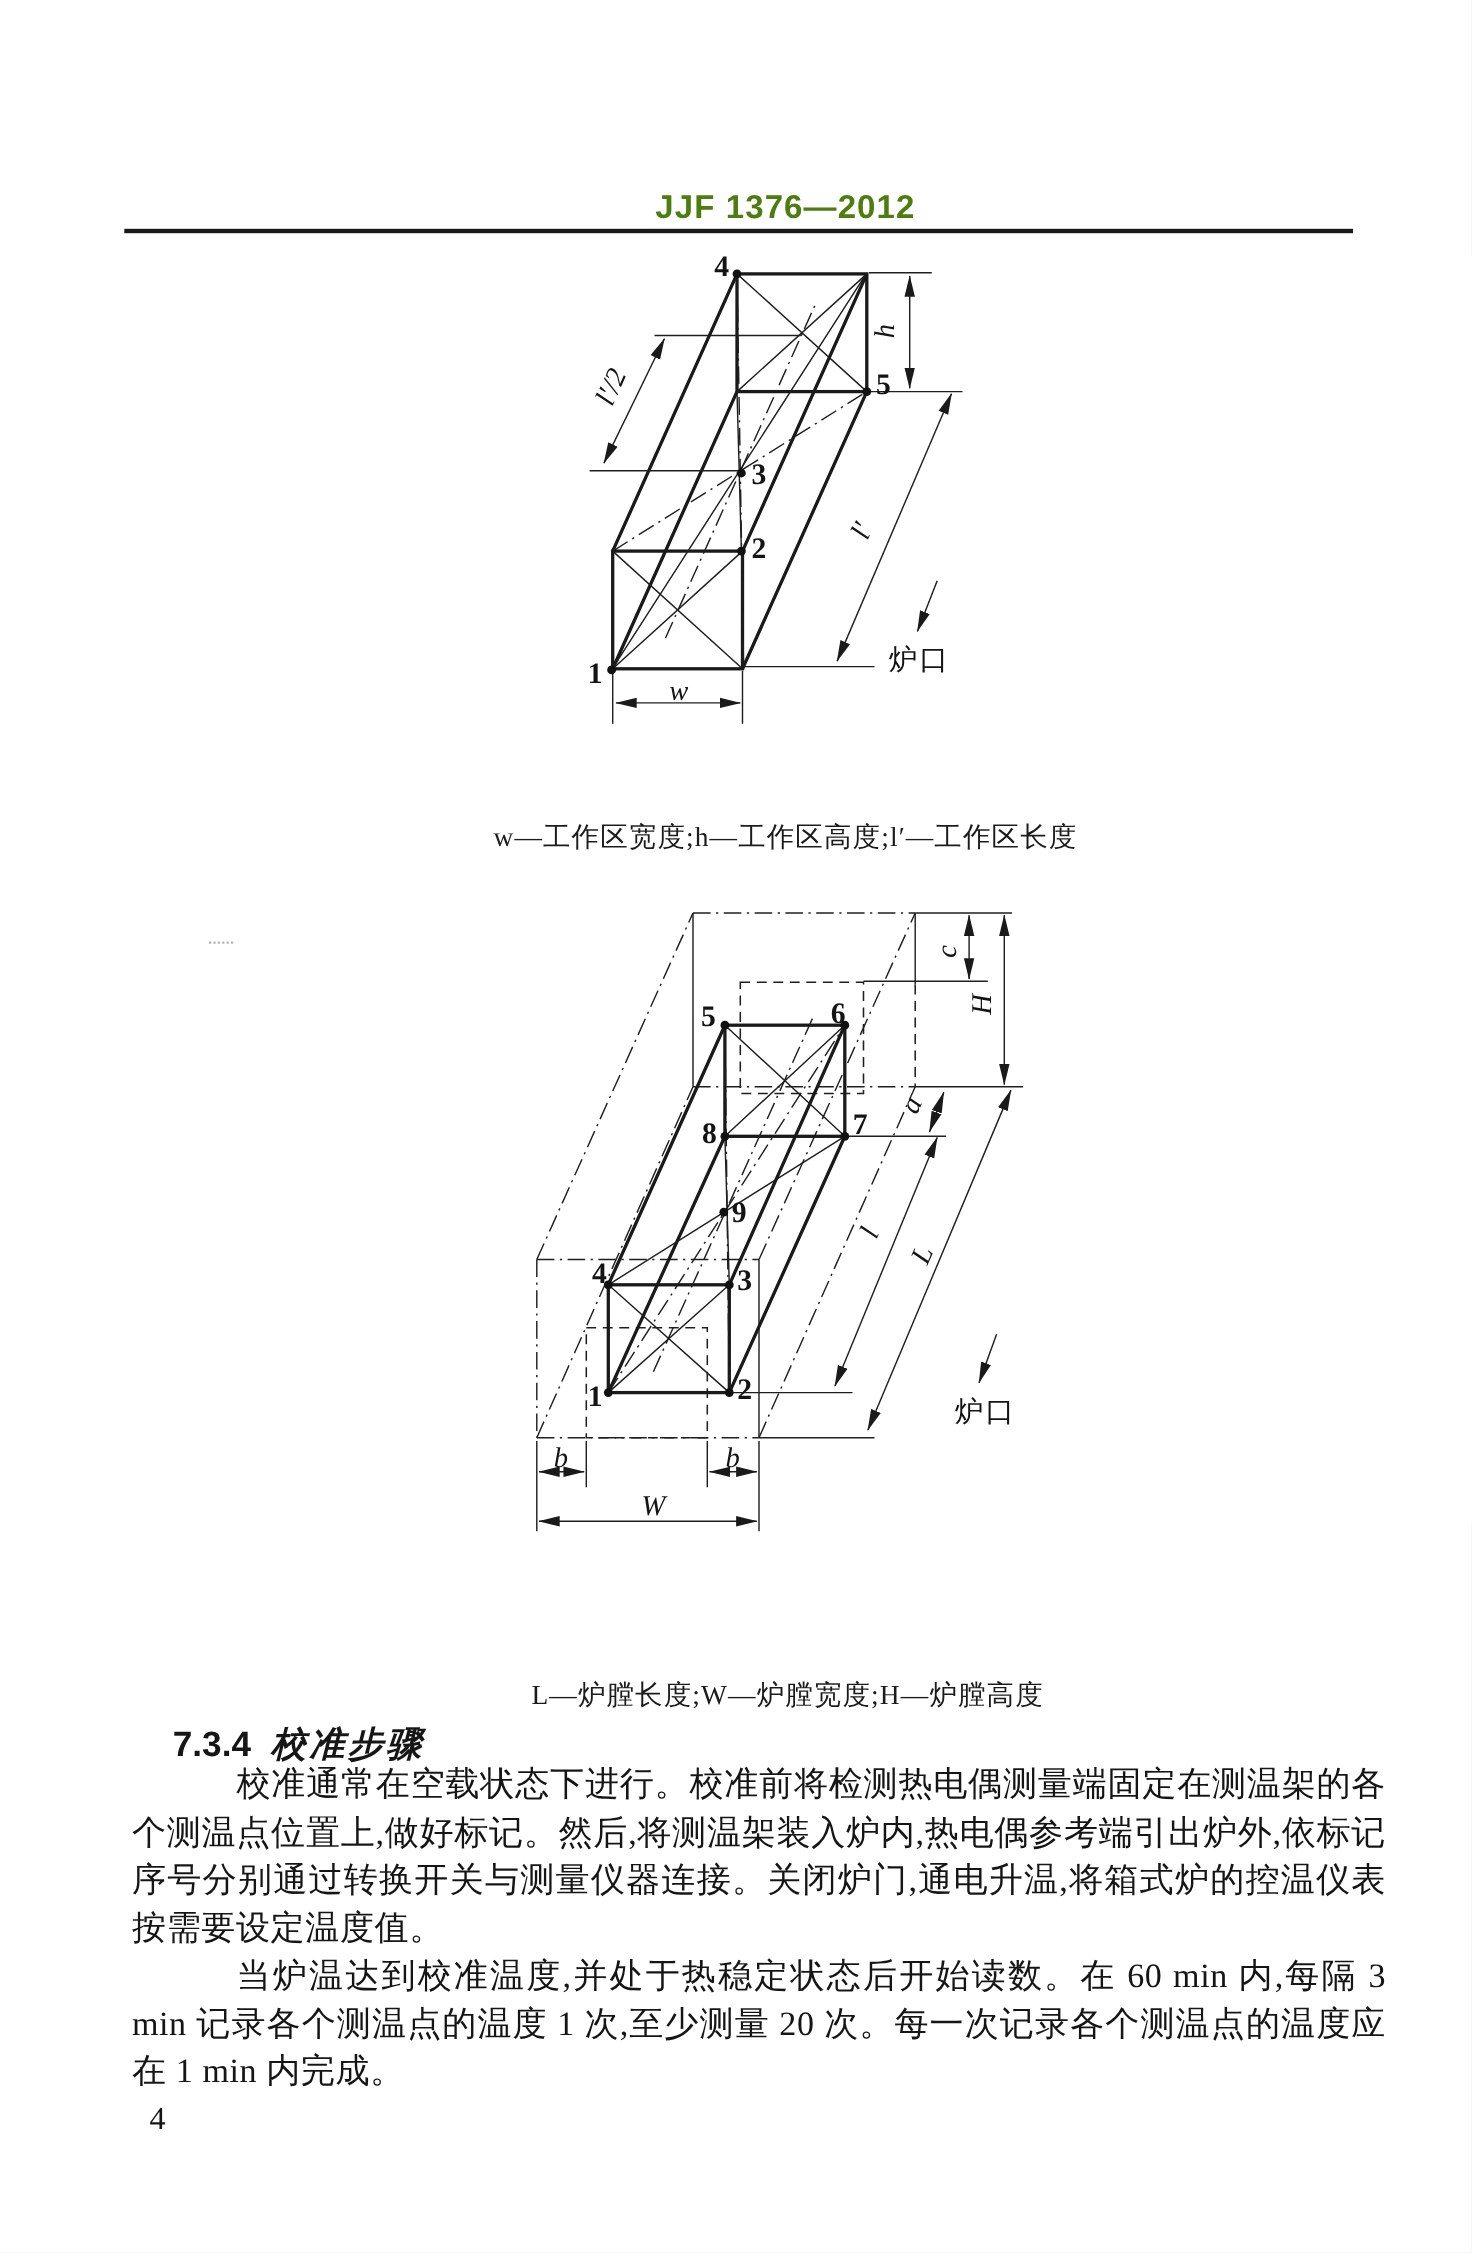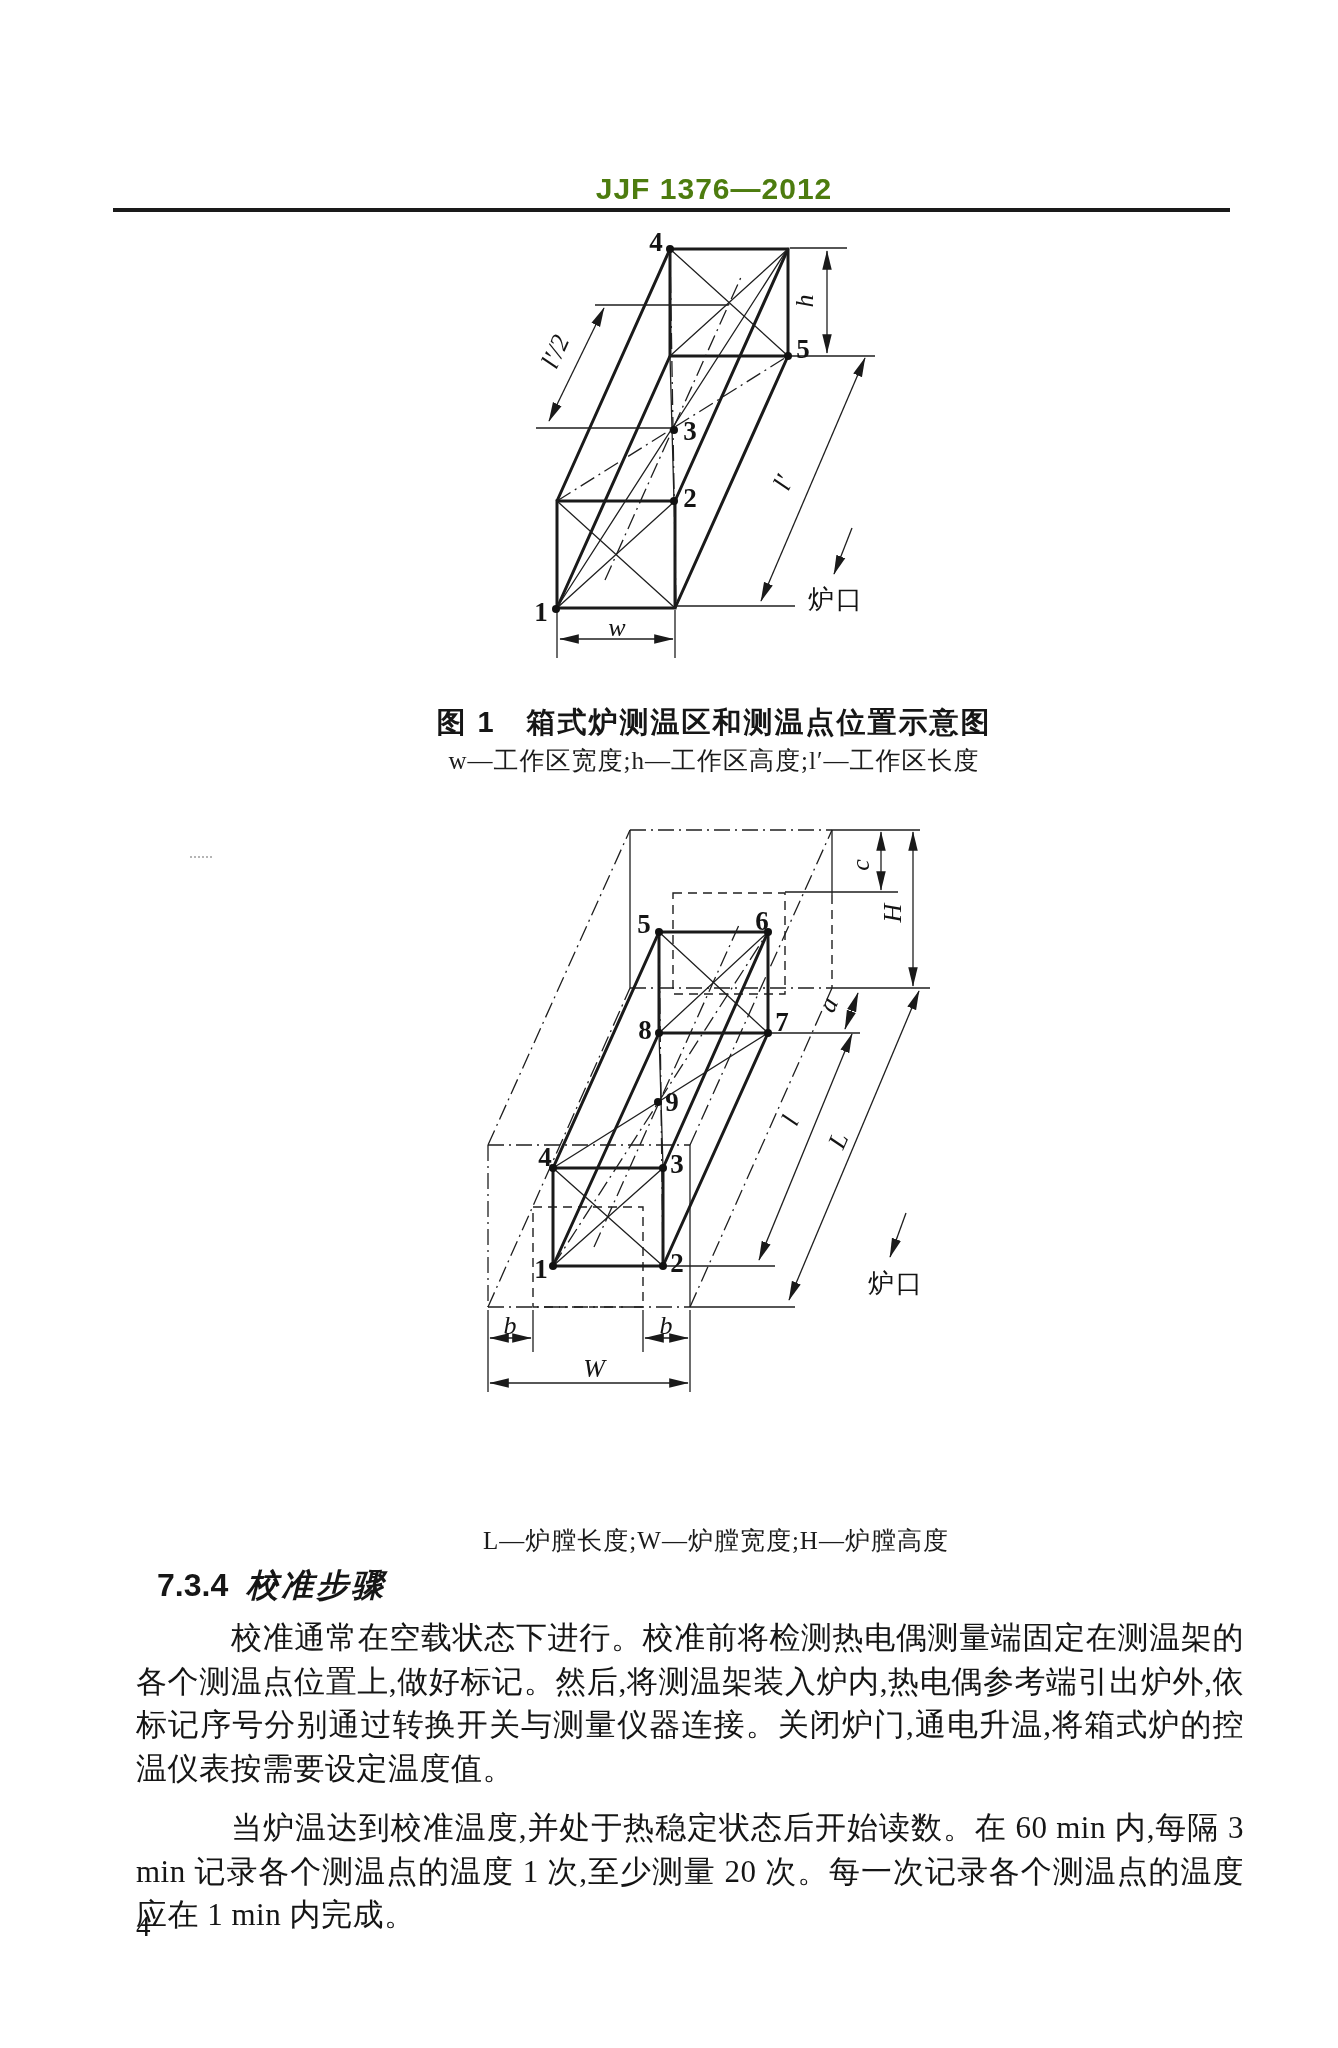--- a/index.html
+++ b/index.html
@@ -15,21 +15,21 @@
   .fig-legend{font-size:25px;letter-spacing:1px;color:#1b1b1b;text-align:center;}
   .fig1-caption{left:714px;top:703px;}
   .fig1-legend{left:714px;top:744px;}
   .fig2-caption{left:716px;top:1448px;}
   .fig2-legend1{left:716px;top:1489px;}
   .fig2-legend2{left:716px;top:1524px;}
   .sec-heading{left:157px;top:1564px;font-family:"Liberation Sans",sans-serif;
                font-weight:600;font-size:32px;color:#161616;white-space:nowrap;}
   .sec-heading .ttl{margin-left:18px;letter-spacing:3px;font-style:italic;}
   .body-col{left:120px;top:1600px;width:1140px;}
-  .body-col p{margin:16px;font-size:31px;line-height:43.5px;text-align:justify;
+  .body-col p{margin:0;font-size:31px;line-height:43.5px;text-align:justify;
               text-indent:95px;letter-spacing:0.5px;color:#151515;}
   .page-num{left:136px;top:1910px;font-size:29px;color:#151515;}
   .speck{left:190px;top:856px;width:22px;height:3px;border-top:2px dotted #b5b5b5;}
   
   svg text{fill:#141414;}
   .pt{font-family:"Liberation Serif",serif;font-size:27px;font-weight:600;}
   .var{font-family:"Liberation Serif",serif;font-style:italic;font-size:26px;}
   .cjk{font-family:"Liberation Sans",sans-serif;font-size:26px;letter-spacing:2px;}
   .thick{stroke:#1a1a1a;stroke-width:3;fill:none;}
   .thin{stroke:#1f1f1f;stroke-width:1.3;fill:none;}
@@ -95,21 +95,20 @@
     <text class="pt" text-anchor="middle" x="690" y="440">3</text>
     <text class="pt" text-anchor="middle" x="690" y="507">2</text>
     <text class="pt" text-anchor="middle" x="541" y="621">1</text>
     <text class="var" text-anchor="middle" x="617" y="636">w</text>
     <text class="var" text-anchor="middle" x="813" y="301" transform="rotate(-90 813 301)">h</text>
     <text class="var" text-anchor="middle" x="563" y="355" transform="rotate(-66 563 355)">l′/2</text>
     <text class="var" text-anchor="middle" x="791" y="486" transform="rotate(-66 791 486)">l′</text>
     <text class="cjk" text-anchor="middle" x="836" y="608">炉口</text>
   </svg>
 
-  <div class="abs center fig-caption fig1-caption">图 1　箱式炉测温区和测温点位置示意图</div>
   <div class="abs center fig-legend fig1-legend">w—工作区宽度;h—工作区高度;l′—工作区长度</div>
 
   <svg class="abs" style="left:480px;top:818px;" width="460" height="585" viewBox="480 818 460 585">
     <defs>
       <marker id="arr2" viewBox="0 0 14 8" refX="13.5" refY="4" markerWidth="15" markerHeight="9" orient="auto-start-reverse">
         <path d="M14,4 L0,0.6 L0,7.4 Z" fill="#1a1a1a"></path>
       </marker>
     </defs>
 
     <g>

